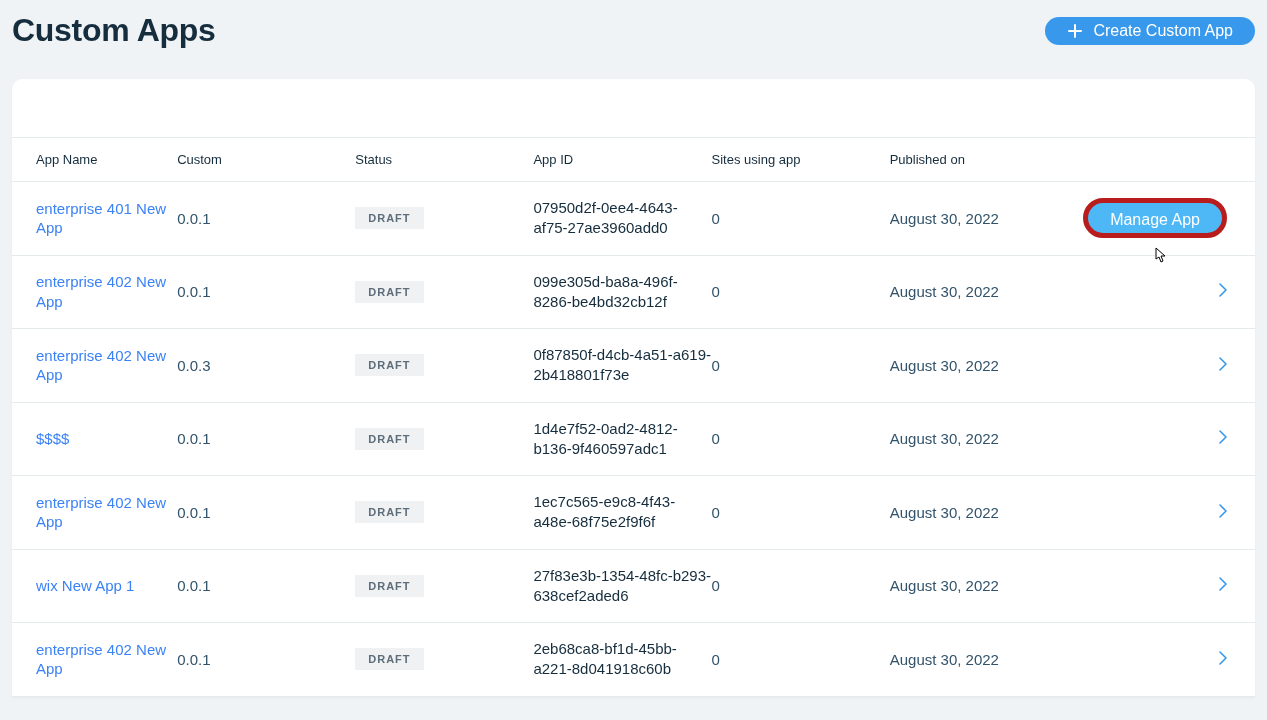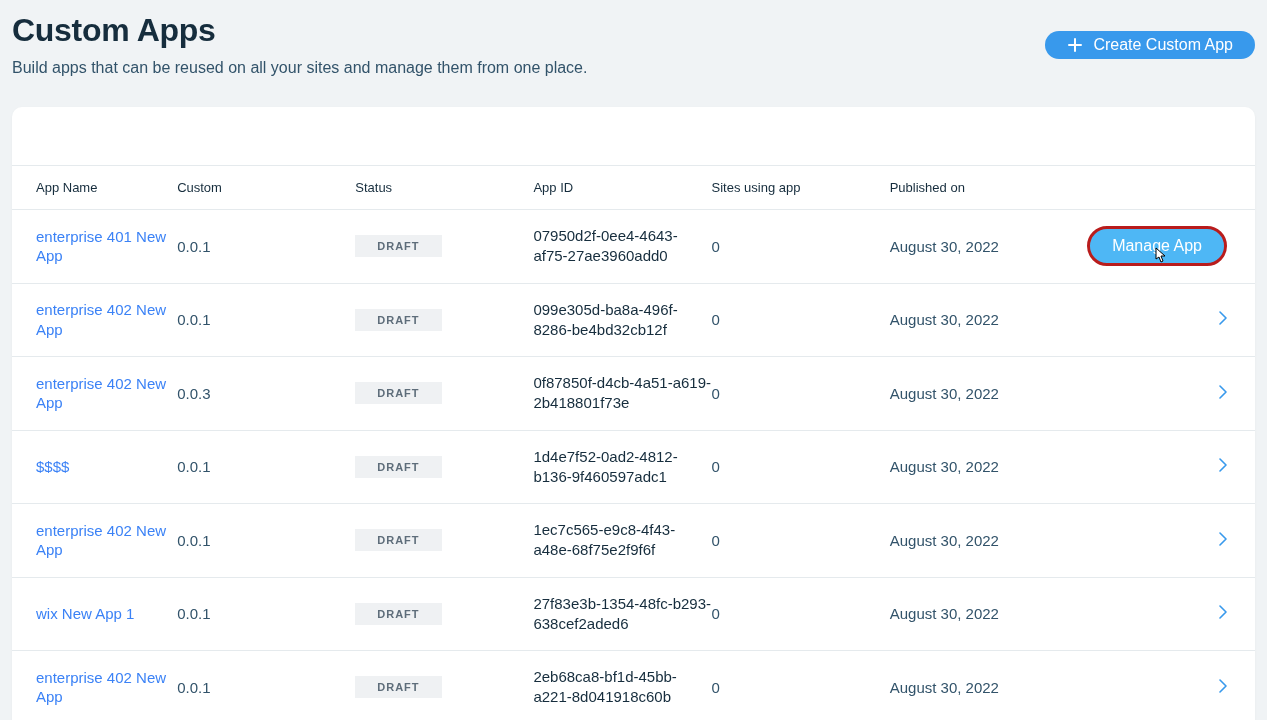--- a/index.html
+++ b/index.html
@@ -93,39 +93,39 @@
 
   .app-name { color: #3b82f6; line-height: 1.3; }
   .status-badge {
     display: inline-block;
     background: #eff1f3;
     color: #5e6d7a;
     font-size: 11px;
     font-weight: 600;
     letter-spacing: 1px;
     border-radius: 0;
-    padding: 5px 22px;
+    padding: 5px 13px;
   }
   .app-id {
     color: #162d3d;
     line-height: 1.35;
     word-break: break-word;
   }
   .chevron {
     color: #3899ec;
     display: inline-flex;
     align-items: center;
     justify-content: flex-end;
     width: 100%;
     cursor: pointer;
   }
   .manage-btn {
     background: #4eb7f5;
     color: #fff;
-    border: 3px solid #b91c1c;
+    border: 5px solid #b91c1c;
     border-radius: 26px;
     height: 40px;
     padding: 8px 22px;
     font-size: 16px;
     cursor: pointer;
   }
   .cursor {
     position: absolute;
     left: 1150px;
     top: 246px;
@@ -135,21 +135,20 @@
   }
   tr.hovered td { background: #fff; }
 </style>
 </head>
 <body>
 
 <div class="page">
   <div class="header">
     <div class="header-left">
       <h1 class="page-title">Custom Apps</h1>
-      <p class="page-subtitle">Build apps that can be reused on all your sites and manage them from one place.</p>
     </div>
     <button class="create-btn">
       <span>
         <svg width="16" height="16" viewBox="0 0 16 16" fill="none">
             <path d="M8 2v12M2 8h12" stroke="#fff" stroke-width="2" stroke-linecap="round"></path>
           </svg>
       </span>
       <span>Create Custom App</span>
     </button>
   </div>

